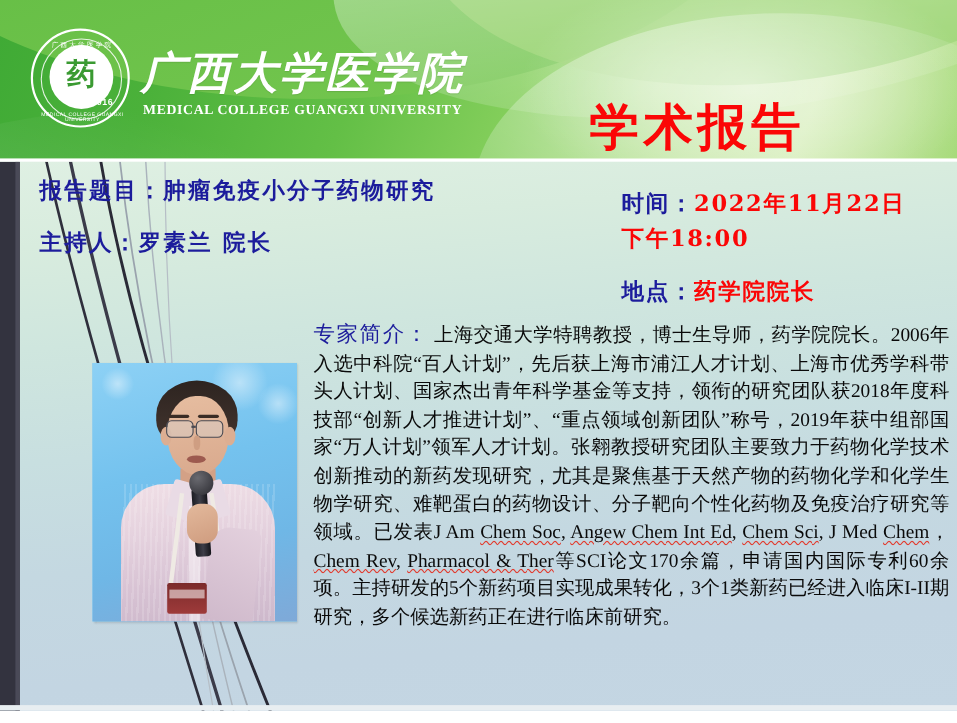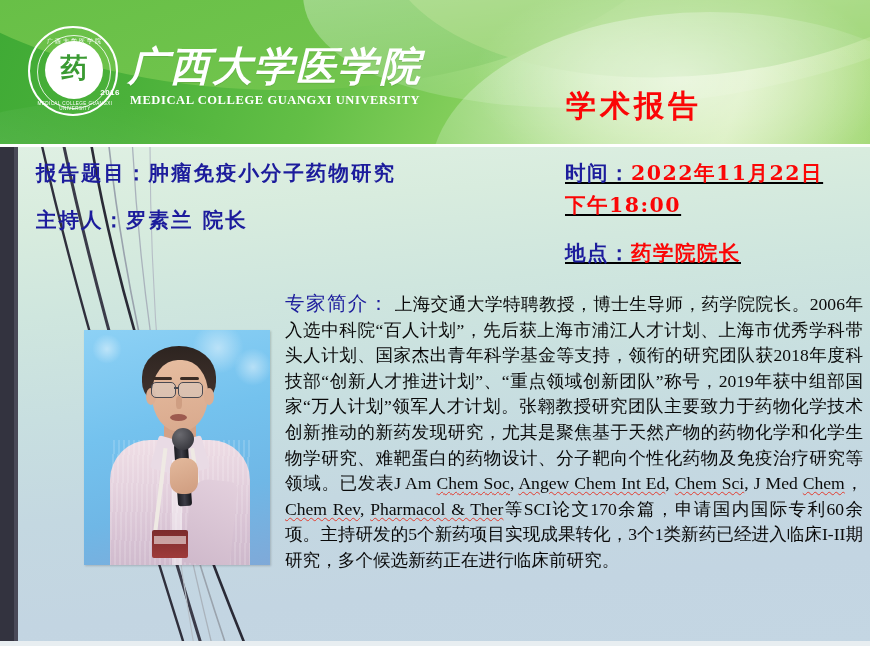--- a/index.html
+++ b/index.html
@@ -115,23 +115,23 @@
     width: 58px; height: 46px;
     color: #3a9a32;
     font-family: "DejaVu Serif", "Liberation Serif", serif;
     font-size: 27px;
     font-weight: bold;
     text-align: center;
     line-height: 46px;
   }
   .seal-year {
     position: absolute;
-    left: 0; top: 60px;
+    left: 18px; top: 60px;
     width: 90px;
-    text-align: right;
+    text-align: center;
     color: #ffffff;
     font-size: 8px;
     font-weight: bold;
     letter-spacing: .5px;
   }
   .seal-top-cn {
     position: absolute;
     left: 0; top: 9px;
     width: 90px;
     text-align: center;
@@ -184,21 +184,21 @@
     letter-spacing: 3px;
     white-space: nowrap;
   }
   .hdr-title-2 {
     position: absolute;
     left: 398px; top: 86px;
     width: 472px;
     text-align: center;
     color: #fb0606;
     font-family: "DejaVu Serif", "Liberation Serif", serif;
-    font-size: 30px;
+    font-size: 45px;
     font-weight: bold;
     letter-spacing: 4px;
     white-space: nowrap;
   }
 
   
   .body-area {
     position: absolute;
     left: 0; top: 147px;
     width: 870px; height: 499px;
@@ -248,23 +248,22 @@
     color: #1c1c9c;
     font-family: "DejaVu Serif", "Liberation Serif", serif;
     font-size: 20.5px;
     font-weight: bold;
     letter-spacing: 2px;
     margin-bottom: 19px;
     white-space: nowrap;
   }
   .info-right {
     position: absolute;
-    left: 565px; top: 12px;
+    left: 565px; top: 24px;
     width: 300px;
-    text-decoration: underline;
   }
   .ir-line {
     font-family: "DejaVu Serif", "Liberation Serif", serif;
     font-size: 20.5px;
     font-weight: bold;
     letter-spacing: 1.5px;
     white-space: nowrap;
     margin-bottom: 4px;
   }
   .ir-lbl { color: #1c1c9c; }

